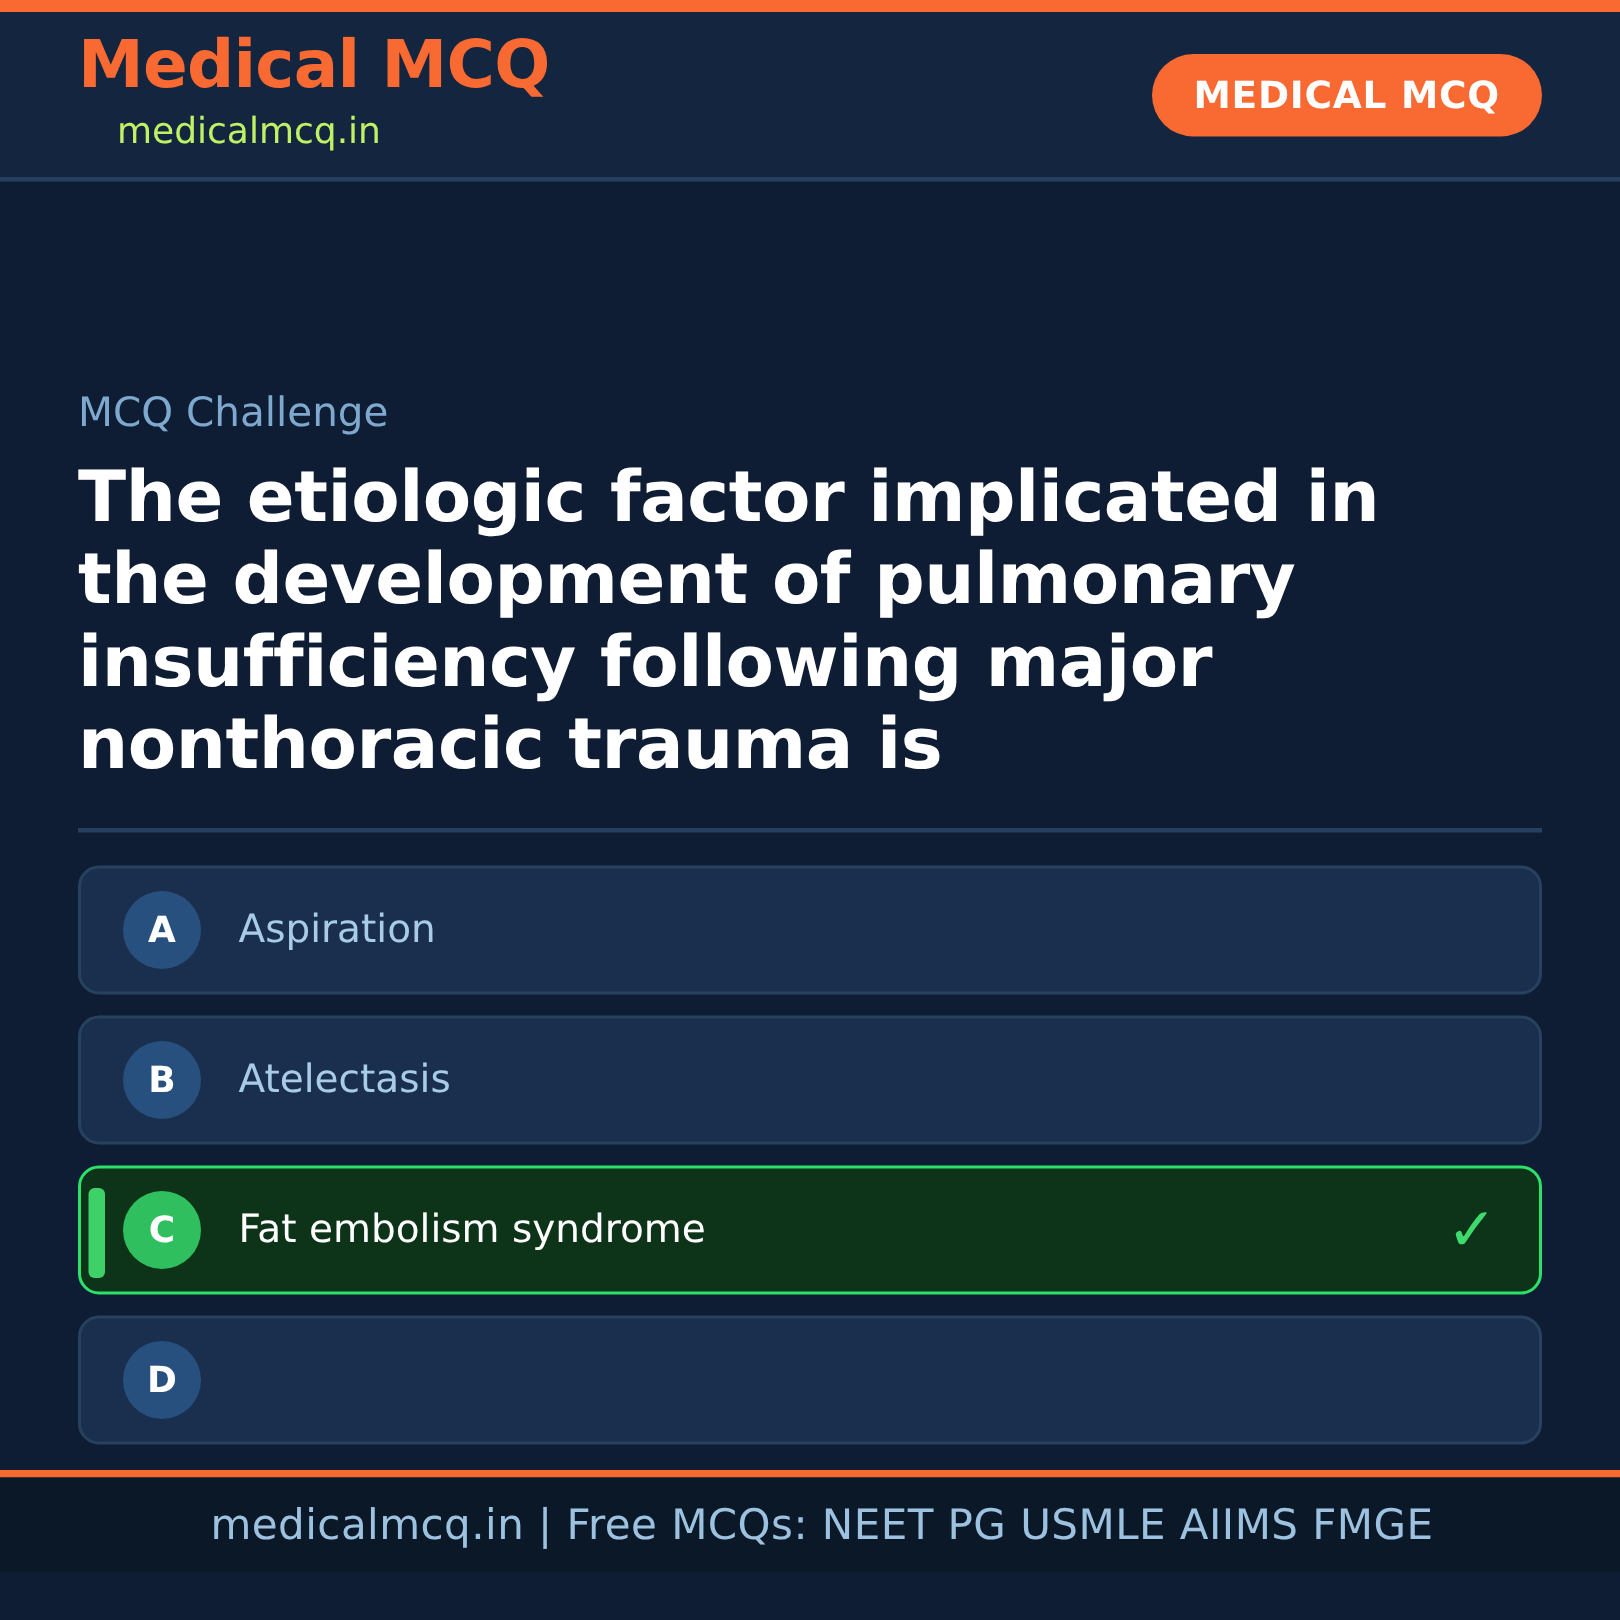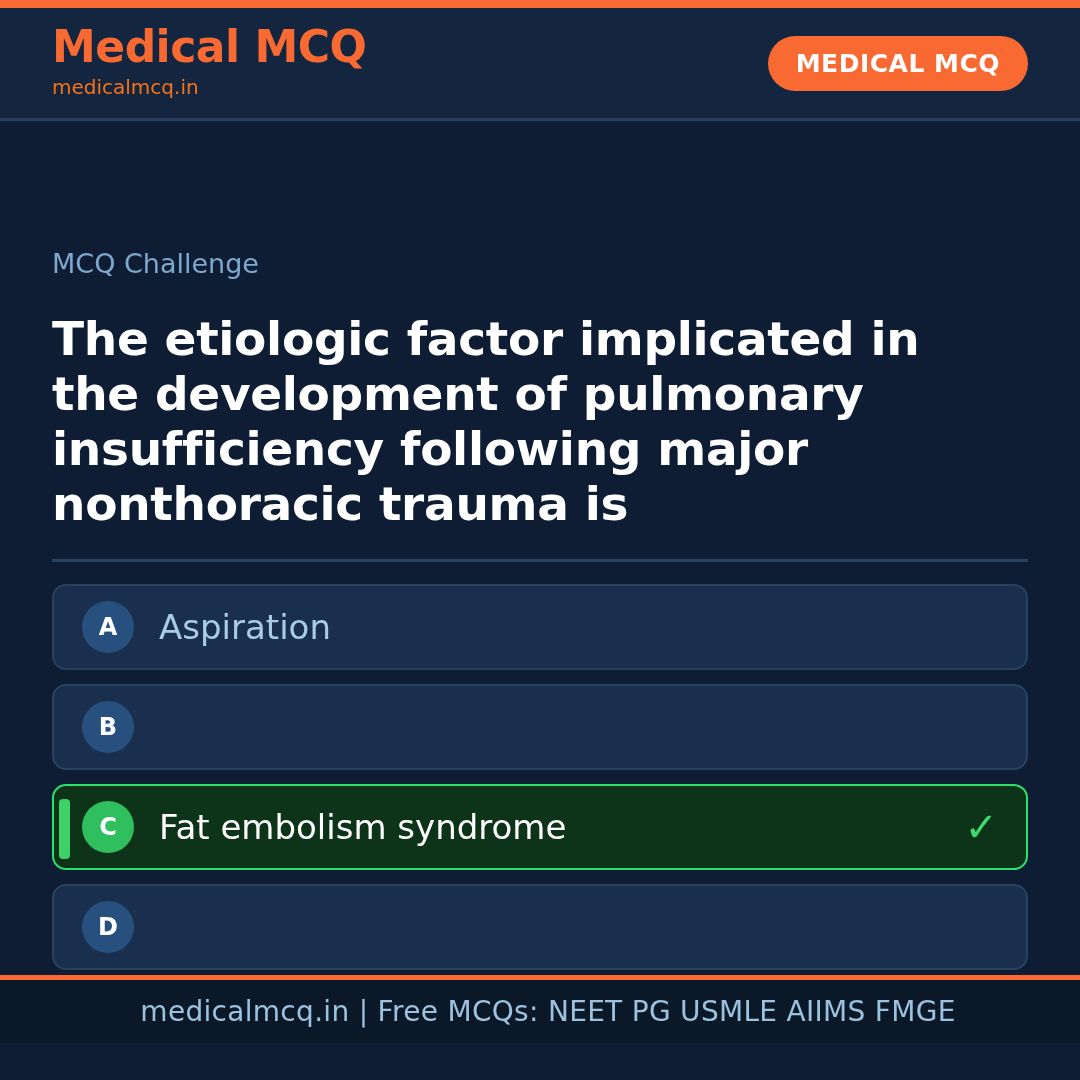--- a/index.html
+++ b/index.html
@@ -38,52 +38,53 @@
   }
   .brand { display:flex; flex-direction:column; justify-content:center; }
   .brand-title {
     font-size:44px;
     font-weight:bold;
     color:#f96a33;
     line-height:1.05;
     letter-spacing:-0.5px;
   }
   .brand-sub {
-    font-size:20px;
-    color:#f97316;
+    font-size:24px;
+    color:#bef264;
     line-height:1.5;
     margin-top:2px;
+    margin-left:26px;
   }
   .badge {
     background:#f96a33;
     color:#ffffff;
     font-size:25px;
     font-weight:bold;
     letter-spacing:0.5px;
     padding:13px 28px;
     border-radius:40px;
     white-space:nowrap;
   }
 
   
   .main {
     flex:1 1 auto;
-    padding:5px 52px;
+    padding:17px 52px;
     display:flex;
     flex-direction:column;
     position:relative;
   }
   .kicker {
     margin-top:122px;
     font-size:27px;
     color:#7ea8ce;
     line-height:1.2;
   }
   .question {
-    margin-top:31px;
+    margin-top:12px;
     font-size:47px;
     font-weight:bold;
     color:#ffffff;
     line-height:1.17;
     letter-spacing:-0.3px;
     max-width:960px;
   }
   .divider {
     margin-top:28px;
     height:3px;
@@ -117,21 +118,21 @@
     color:#ffffff;
     font-size:24px;
     font-weight:bold;
     display:flex;
     align-items:center;
     justify-content:center;
     flex:0 0 auto;
   }
   .option .otext {
     margin-left:25px;
-    font-size:34px;
+    font-size:26px;
     color:#a8cce8;
     line-height:1.1;
     white-space:nowrap;
   }
   .option .check {
     margin-left:auto;
     font-size:40px;
     color:#3ddb6e;
     line-height:1;
     display:none;
@@ -200,20 +201,21 @@
       <div class="option">
         <span class="accent"></span>
         <span class="circle">A</span>
         <span class="otext">Aspiration</span>
 
       </div>
 
       <div class="option">
         <span class="accent"></span>
         <span class="circle">B</span>
+        <span class="otext">Atelectasis</span>
 
       </div>
 
       <div class="option correct">
         <span class="accent"></span>
         <span class="circle">C</span>
         <span class="otext">Fat embolism syndrome</span>
         <span class="check">✓</span>
       </div>
 

